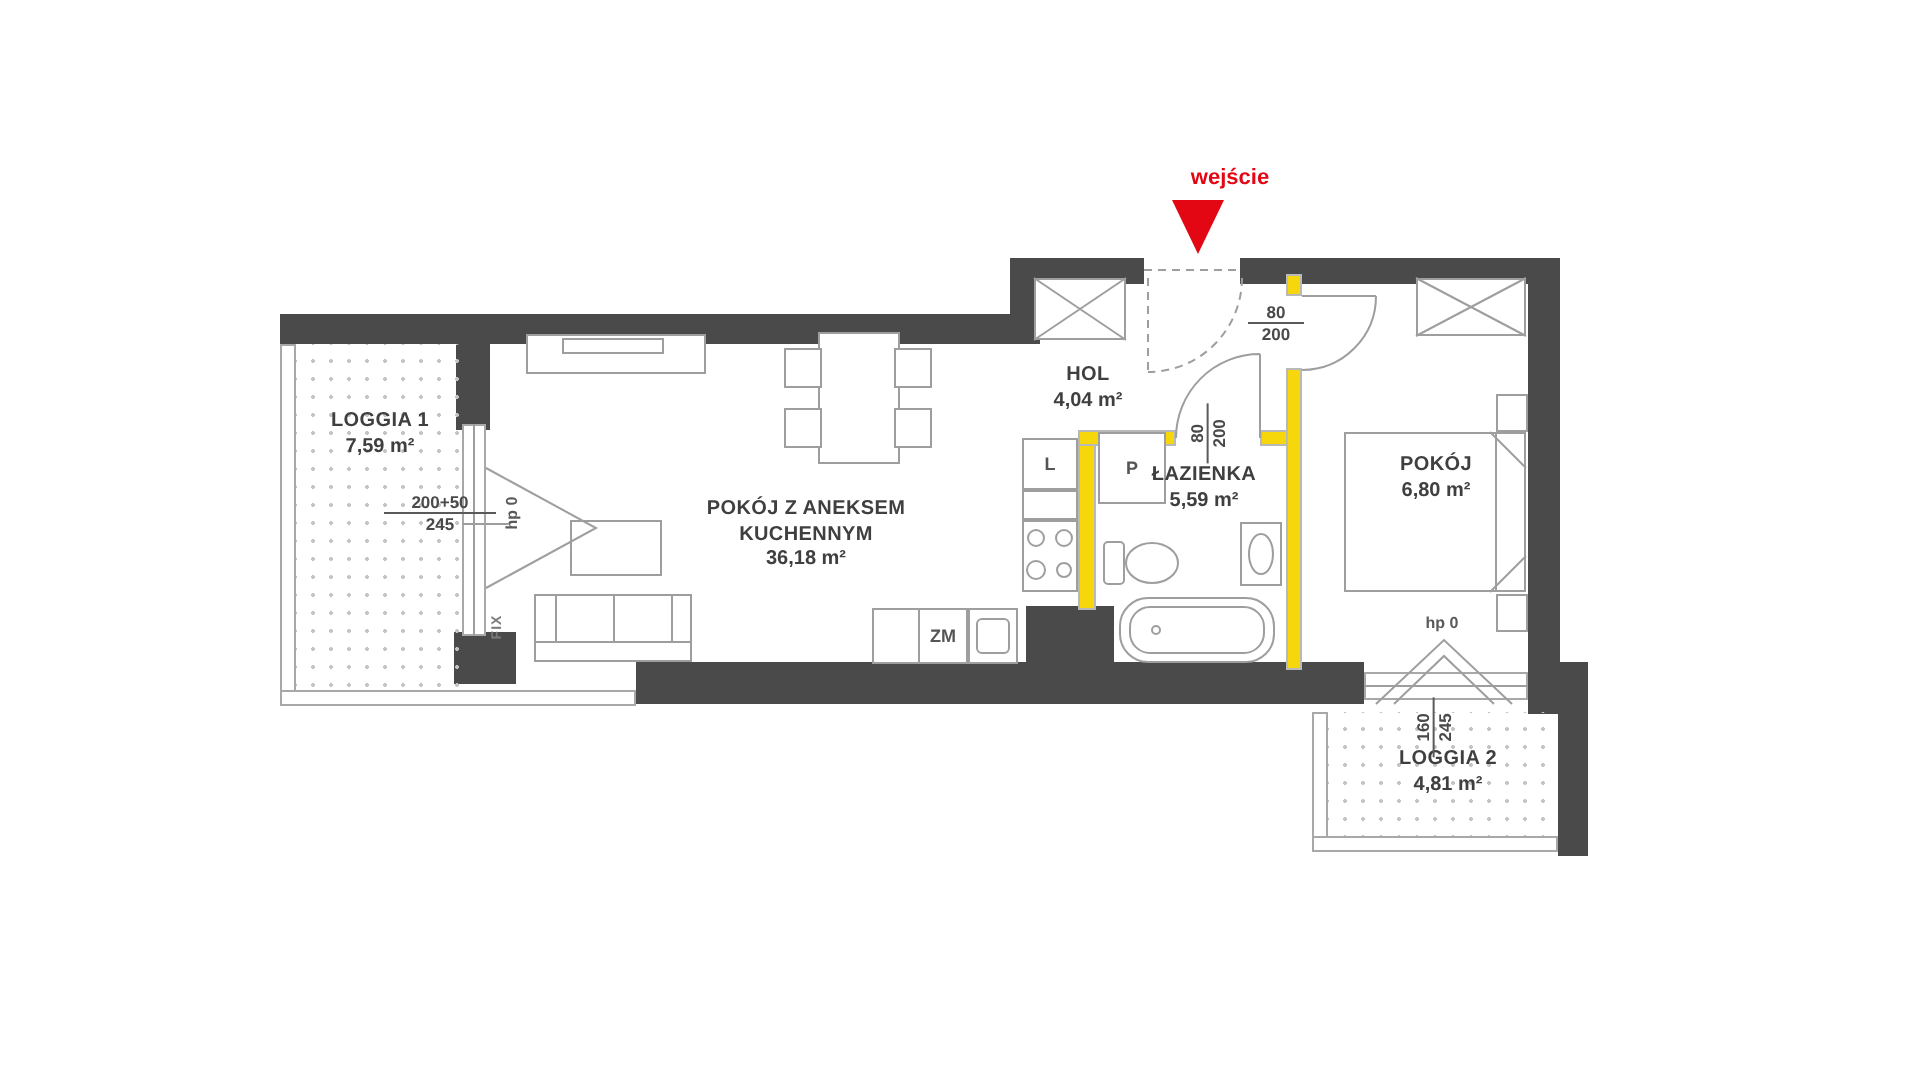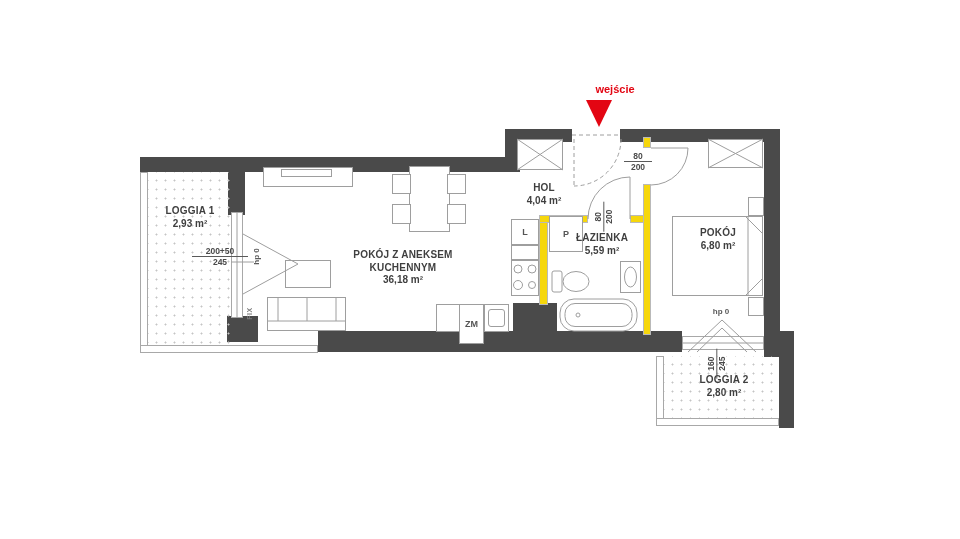--- a/index.html
+++ b/index.html
@@ -73,21 +73,21 @@
   <div class="furn" style="left:708px;top:139px;width:55px;height:29px"></div>
 
   <div class="furn" style="left:517px;top:139px;width:46px;height:31px"></div>
 
   <div class="furn appl" style="left:511px;top:219px;width:28px;height:26px">
       <span>L</span>
     </div>
   <div class="furn" style="left:511px;top:245px;width:28px;height:15px"></div>
   <div class="furn" style="left:511px;top:260px;width:28px;height:36px"></div>
   <div class="furn" style="left:436px;top:304px;width:24px;height:28px"></div>
-  <div class="furn appl" style="left:459px;top:304px;width:25px;height:40px">
+  <div class="furn appl" style="left:459px;top:304px;width:25px;height:28px">
       <span>ZM</span>
     </div>
   <div class="furn" style="left:484px;top:304px;width:25px;height:28px"></div>
   <div class="furn" style="left:488px;top:309px;width:17px;height:18px;border-radius:3px"></div>
 
   <div class="furn appl" style="left:549px;top:216px;width:34px;height:36px">
       <span>P</span>
     </div>
   <div class="furn" style="left:620px;top:261px;width:21px;height:32px"></div>
 
@@ -155,26 +155,26 @@
     <span class="room-area">6,80 m²</span>
   </div>
 
   <div class="lbl" style="left:339px;top:249px;width:128px">
     <span class="room-name">POKÓJ Z ANEKSEM KUCHENNYM</span>
     <span class="room-area">36,18 m²</span>
   </div>
 
   <div class="lbl" style="left:148px;top:205px;width:84px">
     <span class="room-name">LOGGIA 1</span>
-    <span class="room-area">2,93 m²</span>
+    <span class="room-area">7,59 m²</span>
   </div>
 
   <div class="lbl" style="left:682px;top:374px;width:84px">
     <span class="room-name">LOGGIA 2</span>
-    <span class="room-area">2,80 m²</span>
+    <span class="room-area">4,81 m²</span>
   </div>
 
   <div class="dim" style="left:624px;top:151px;width:28px">
     <span class="num">80</span>
     <span class="den">200</span>
   </div>
 
   <div class="dim vrot" style="left:589px;top:206px;width:30px">
     <span class="num">80</span>
     <span class="den">200</span>

